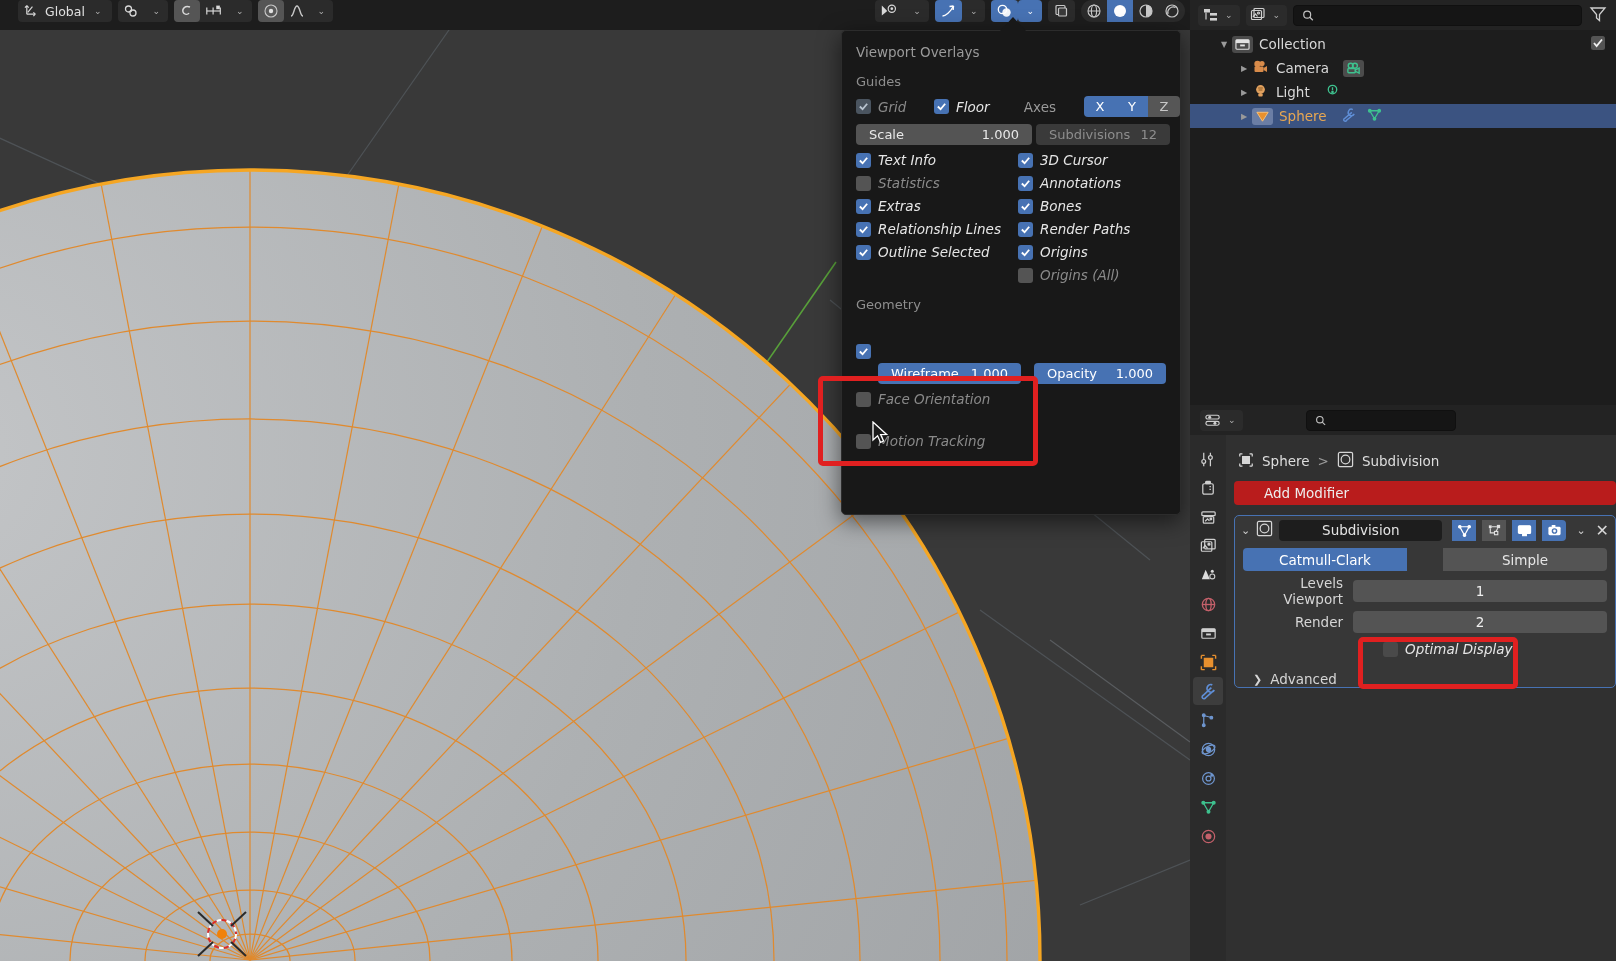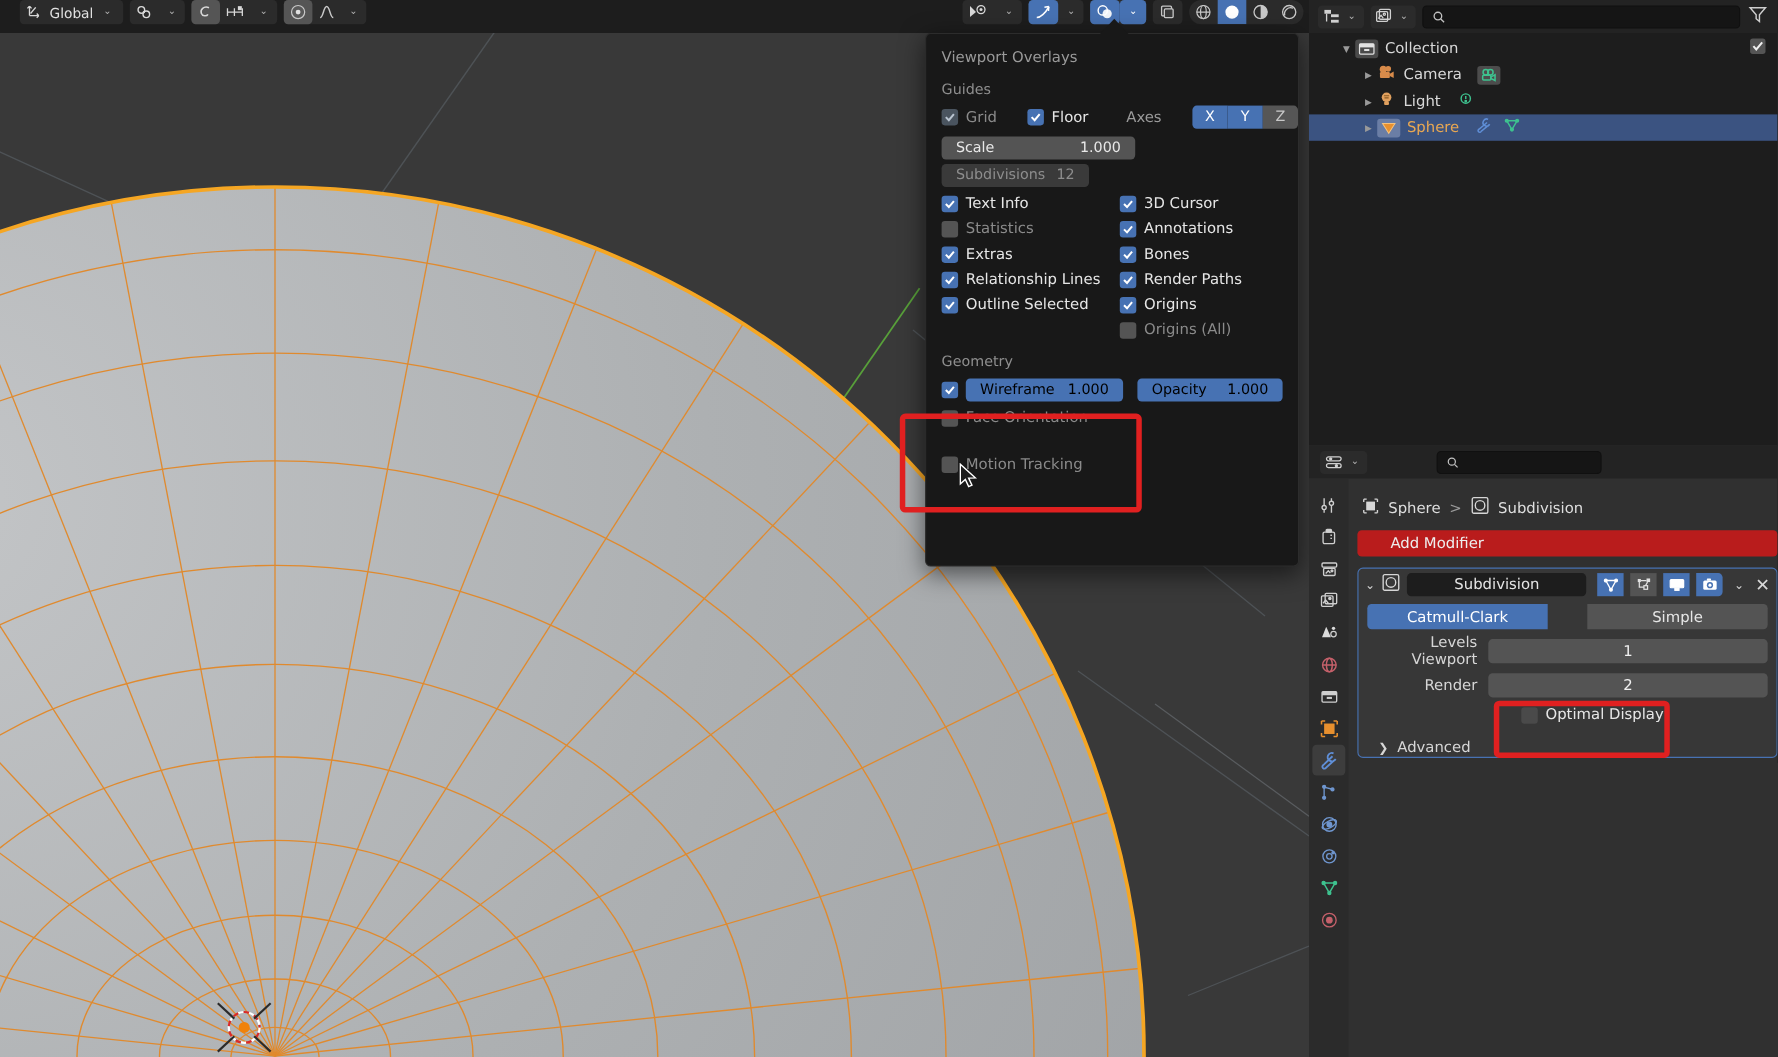--- a/index.html
+++ b/index.html
@@ -65,38 +65,38 @@
   .ov-row { display: flex; align-items: center; margin-top: 7px; padding-left: 14px; }
   .ov-col { width: 162px; display: flex; align-items: center; }
   .cb {
     width: 15px; height: 15px; border-radius: 3px; background: #545454;
     display: inline-flex; align-items: center; justify-content: center;
     flex: none; margin-right: 7px;
   }
   .cb.on { background: #4772b3; }
   .cb.dim { background: #4a545f; }
   .cb svg { display: block; }
-  .cb-label { font-size: 13.5px; color: #e6e6e6; white-space: nowrap; }
+  .cb-label { font-size: 13.5px; color: #e6e6e6; white-space: nowrap; font-style: italic; }
   .cb-label.muted { color: #8a8a8a; }
   .axes-lbl { color: #9a9a9a; font-size: 13.5px; margin-right: 28px; }
   .axbtn {
     width: 32px; height: 21px; display: flex; align-items: center; justify-content: center;
     background: #565656; color: #c8c8c8; font-size: 13px;
   }
   .axbtn.on { background: #4772b3; color: #fff; }
   .axbtn:first-child { border-radius: 4px 0 0 4px; }
   .axbtn:last-child { border-radius: 0 4px 4px 0; }
   .numfield {
     height: 21px; border-radius: 4px; display: flex; align-items: center;
     justify-content: space-between; padding: 0 13px; font-size: 13px;
   }
   .numfield.lite { background: #545454; color: #e8e8e8; }
   .numfield.dark { background: #3a3a3a; color: #8d8d8d; }
-  .numfield.blue { background: #4772b3; color: #000000; }
-  .slider-row { display: flex; gap: 4px; padding-left: 14px; margin-top: 7px; flex-direction: column; }
+  .numfield.blue { background: #4772b3; color: #ffffff; margin-top: 44px; }
+  .slider-row { display: flex; gap: 4px; padding-left: 14px; margin-top: 7px; }
 
   
   .redbox { position: absolute; border: 5px solid #e02020; border-radius: 5px; z-index: 60; pointer-events: none; }
   #redbox-geom { left: 818px; top: 376px; width: 220px; height: 90px; }
   #redbox-optimal { left: 1358px; top: 637px; width: 160px; height: 52px; }
 
   
   #mouse-cursor { position: absolute; left: 872px; top: 421px; z-index: 70; }
 
   

